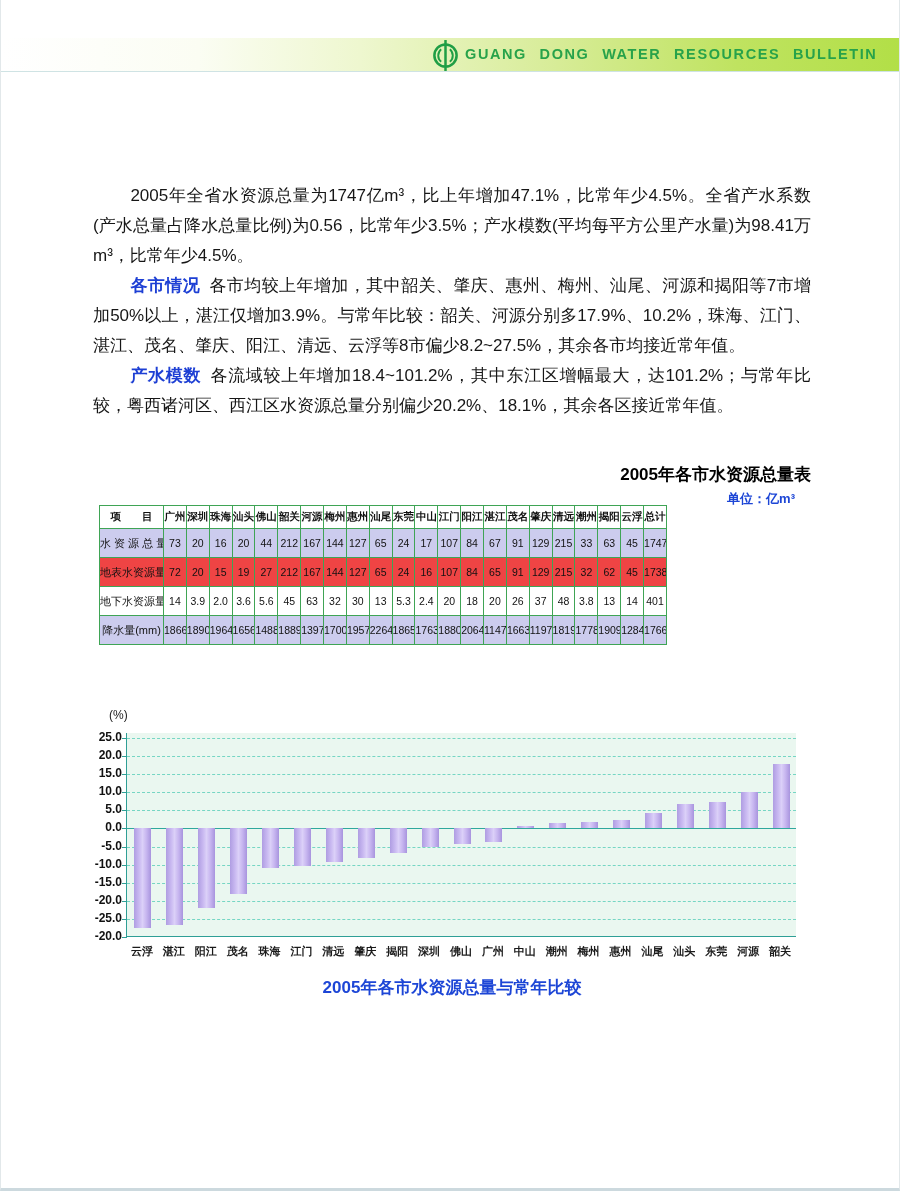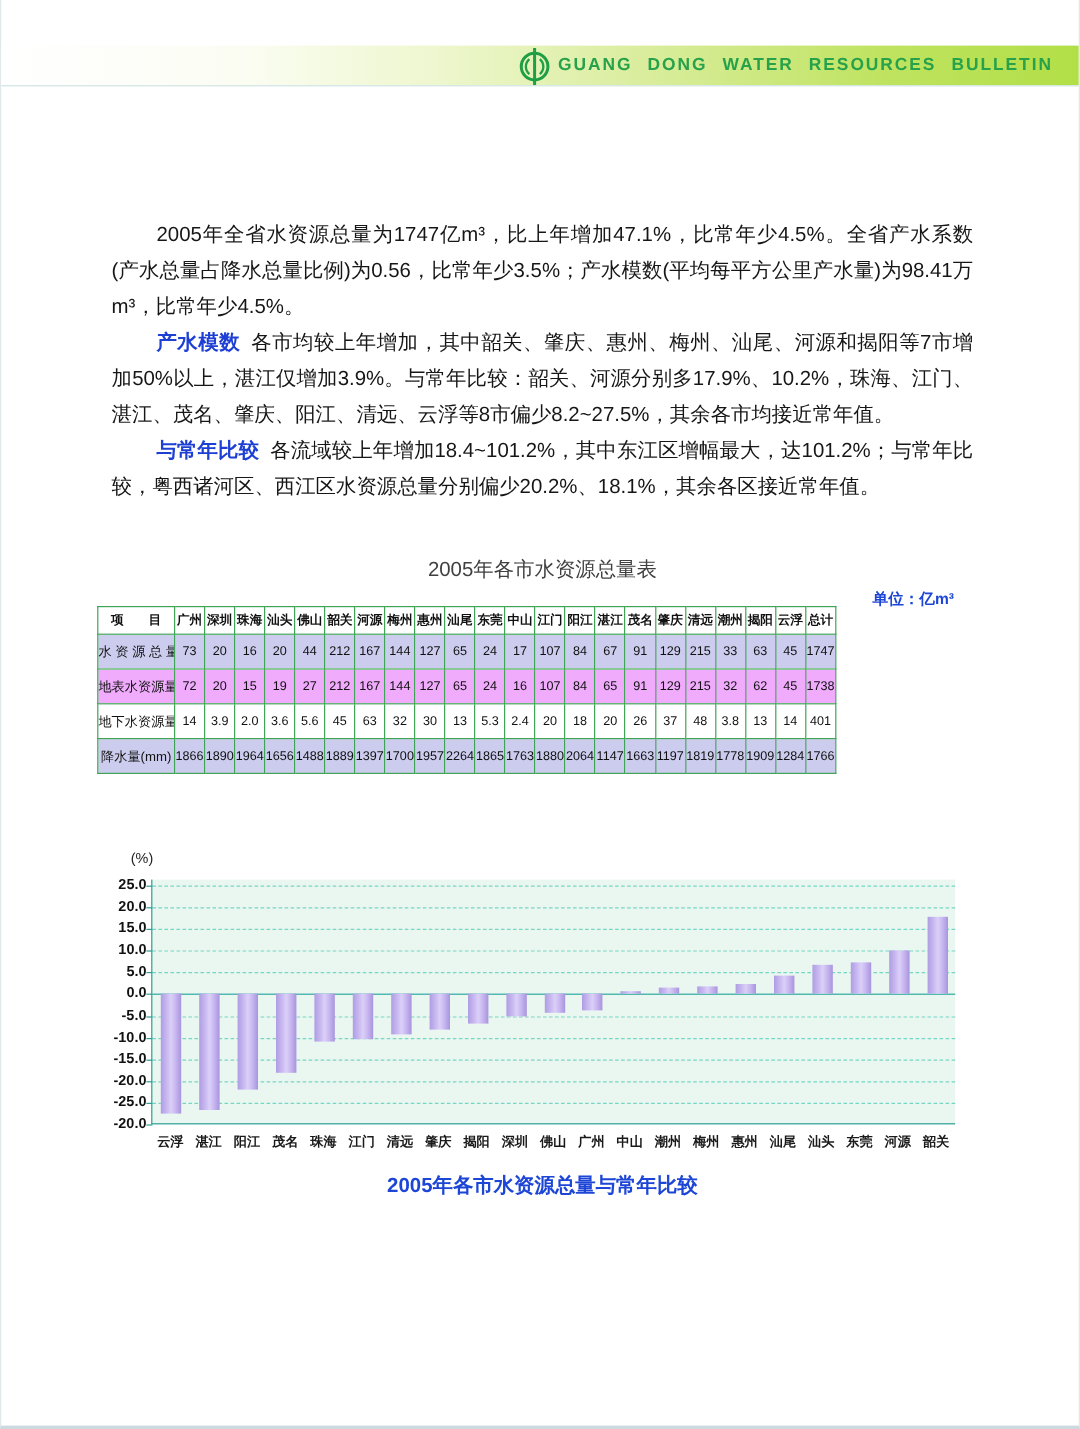--- a/index.html
+++ b/index.html
@@ -20,36 +20,36 @@
   .band-title{
     position:absolute;left:464px;top:8px;color:#27a24a;font-size:14.5px;font-weight:700;
     letter-spacing:1.6px;word-spacing:7px;white-space:nowrap;
   }
   
   .textblock{position:absolute;left:92px;top:181px;width:718px;color:#161616;}
   .textblock p{margin:0;font-size:17px;line-height:30px;text-align:justify;text-indent:2.2em;}
   .lead{color:#1d3fd4;font-weight:700;margin-right:0.55em;}
   
   .tabletitle-row{position:absolute;left:92px;top:463px;width:718px;height:26px;}
-  .tabletitle{width:100%;text-align:center;color:#404040;font-size:17px;font-weight:400;}
+  .tabletitle{width:100%;text-align:right;color:#000000;font-size:17px;font-weight:700;}
   .tableunit{position:absolute;right:16px;top:5px;color:#1d46d6;font-size:13px;font-weight:700;margin-top:22px;}
   
   table.city{
-    position:absolute;left:80px;top:505px;width:616px;border-collapse:collapse;table-layout:fixed;
+    position:absolute;left:98px;top:505px;width:568px;border-collapse:collapse;table-layout:fixed;
     font-size:10.5px;color:#111;
   }
   table.city col.c0{width:64px;}
   table.city th,table.city td{
     border:1px solid #3fa455;text-align:center;padding:0;overflow:hidden;white-space:nowrap;
   }
   table.city thead th{height:23px;background:#ffffff;font-weight:700;font-size:10.5px;}
   table.city td{height:29px;}
   td.rowlabel{font-size:11px;letter-spacing:0px;}
   tr.row-lav td{background:#ccccee;}
-  tr.row-grn td{background:#f0abfc;}
+  tr.row-grn td{background:#ef4444;}
   tr.row-wht td{background:#ffffff;}
   
   .chart-area{position:absolute;left:92px;top:708px;width:718px;height:256px;}
   .pct-label{position:absolute;left:16px;top:0px;font-size:12px;color:#222;font-weight:400;}
   .plot{
     position:absolute;left:33px;top:25px;width:670px;height:204px;
     background:#eaf7f0;
     border-left:1px solid #2f9f96;border-bottom:1px solid #2f9f96;
   }
   .gridline{position:absolute;left:0;width:100%;height:0;border-top:1px dashed #76d6c4;}
@@ -78,22 +78,22 @@
         <line x1="15" y1="0" x2="15" y2="32" stroke="#1f9e45" stroke-width="2.6"></line>
         <path d="M10.5 9.5 a8.5 8.5 0 0 0 0 13" fill="none" stroke="#1f9e45" stroke-width="2"></path>
         <path d="M19.5 9.5 a8.5 8.5 0 0 1 0 13" fill="none" stroke="#1f9e45" stroke-width="2"></path>
       </svg>
     </span>
     <span class="band-title">GUANG DONG WATER RESOURCES BULLETIN</span>
   </div>
 
   <div class="textblock">
     <p><span>2005年全省水资源总量为1747亿m³，比上年增加47.1%，比常年少4.5%。全省产水系数(产水总量占降水总量比例)为0.56，比常年少3.5%；产水模数(平均每平方公里产水量)为98.41万m³，比常年少4.5%。</span></p>
-    <p><span class="lead">产水模数</span><span>各市均较上年增加，其中韶关、肇庆、惠州、梅州、汕尾、河源和揭阳等7市增加50%以上，湛江仅增加3.9%。与常年比较：韶关、河源分别多17.9%、10.2%，珠海、江门、湛江、茂名、肇庆、阳江、清远、云浮等8市偏少8.2~27.5%，其余各市均接近常年值。</span></p>
-    <p><span class="lead">与常年比较</span><span>各流域较上年增加18.4~101.2%，其中东江区增幅最大，达101.2%；与常年比较，粤西诸河区、西江区水资源总量分别偏少20.2%、18.1%，其余各区接近常年值。</span></p>
+    <p><span class="lead">各市情况</span><span>各市均较上年增加，其中韶关、肇庆、惠州、梅州、汕尾、河源和揭阳等7市增加50%以上，湛江仅增加3.9%。与常年比较：韶关、河源分别多17.9%、10.2%，珠海、江门、湛江、茂名、肇庆、阳江、清远、云浮等8市偏少8.2~27.5%，其余各市均接近常年值。</span></p>
+    <p><span class="lead">产水模数</span><span>各流域较上年增加18.4~101.2%，其中东江区增幅最大，达101.2%；与常年比较，粤西诸河区、西江区水资源总量分别偏少20.2%、18.1%，其余各区接近常年值。</span></p>
   </div>
 
   <div class="tabletitle-row">
     <div class="tabletitle">2005年各市水资源总量表</div>
     <div class="tableunit">单位：亿m³</div>
   </div>
 
   <table class="city">
     <colgroup>
         <col class="c0">

